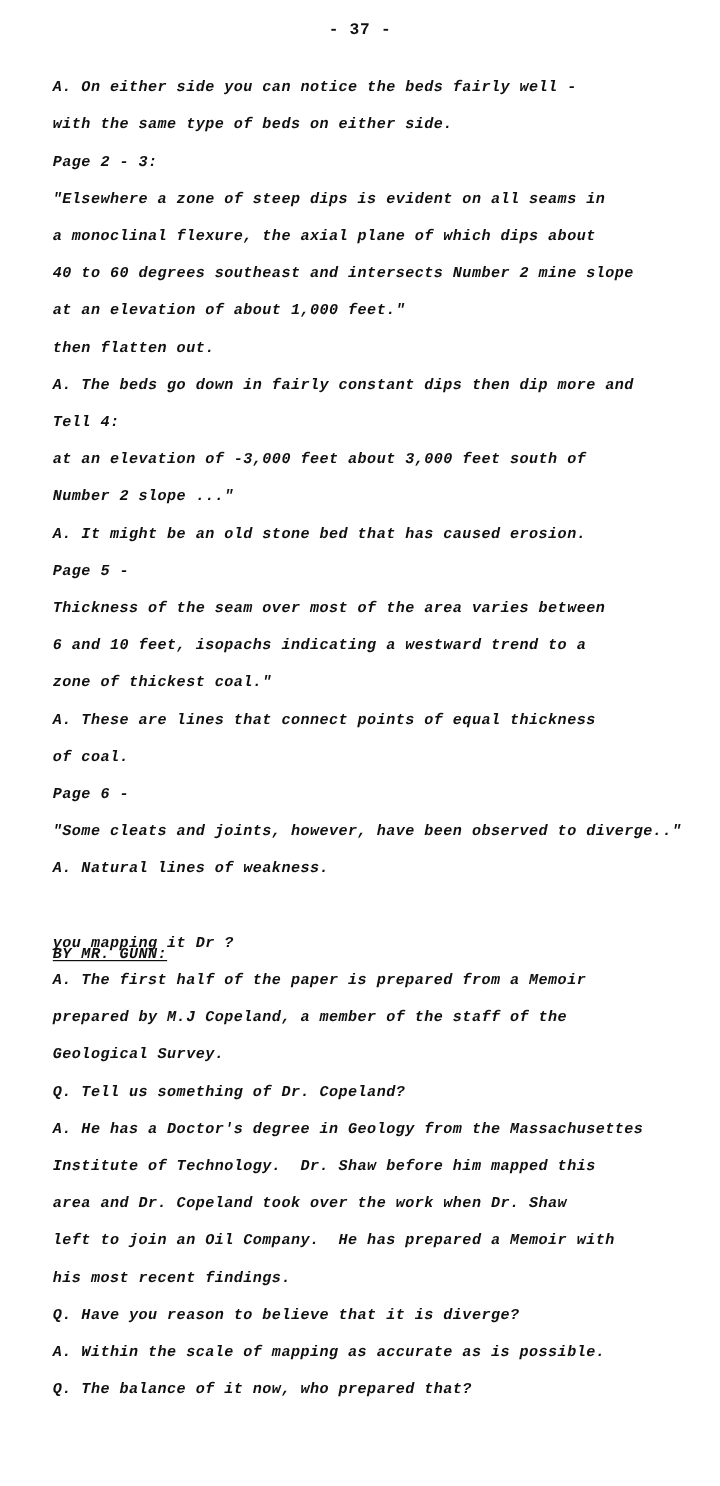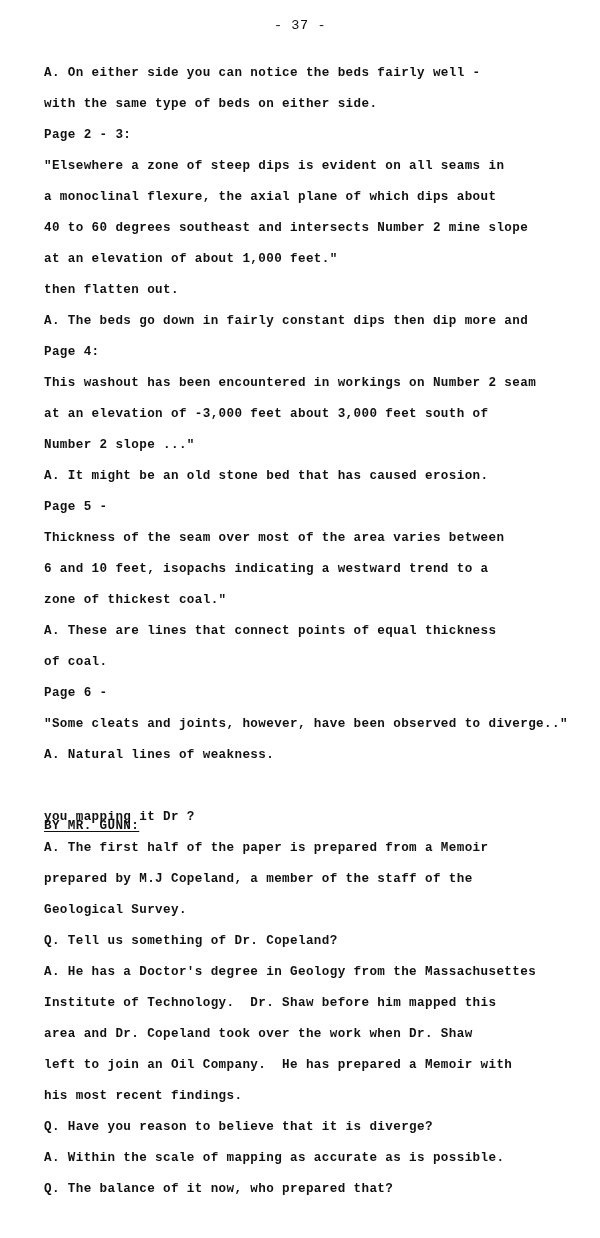--- a/index.html
+++ b/index.html
@@ -27,21 +27,21 @@
 
   
   .page-number {
     position: absolute;
     top: 18px;
     left: 0;
     width: 600px;
     text-align: center;
     font-size: 13.5px;
     letter-spacing: 0.6px;
-    font-weight: 400;
+    font-weight: 700;
     color: #111111;
   }
 
   
   .body-lines {
     position: absolute;
     top: 58px;
     left: 44px;
     width: 520px;
   }
@@ -60,20 +60,21 @@
     text-decoration: underline;
     text-underline-offset: 2px;
     text-decoration-thickness: 1.2px;
     display: inline-block;
     height: 31px;
     margin-top: 40px;
   }
 
   .tline-wrap {
     height: 31px;
+    font-style: italic;
   }
 
   
   .tline, .page-number {
     text-rendering: optimizeLegibility;
   }
 </style>
 </head>
 <body>
 
@@ -103,24 +104,21 @@
       <div class="tline-wrap">
         <div class="tline">at an elevation of about 1,000 feet."</div>
       </div>
       <div class="tline-wrap">
         <div class="tline">then flatten out.</div>
       </div>
       <div class="tline-wrap">
         <div class="tline">A. The beds go down in fairly constant dips then dip more and</div>
       </div>
       <div class="tline-wrap">
-        <div class="tline">Page 4:</div>
-      </div>
-      <div class="tline-wrap">
-        <div class="tline">This washout has been encountered in workings on Number 2 seam</div>
+        <div class="tline">Tell 4:</div>
       </div>
       <div class="tline-wrap">
         <div class="tline">at an elevation of -3,000 feet about 3,000 feet south of</div>
       </div>
       <div class="tline-wrap">
         <div class="tline">Number 2 slope ..."</div>
       </div>
       <div class="tline-wrap">
         <div class="tline">A. It might be an old stone bed that has caused erosion.</div>
       </div>

